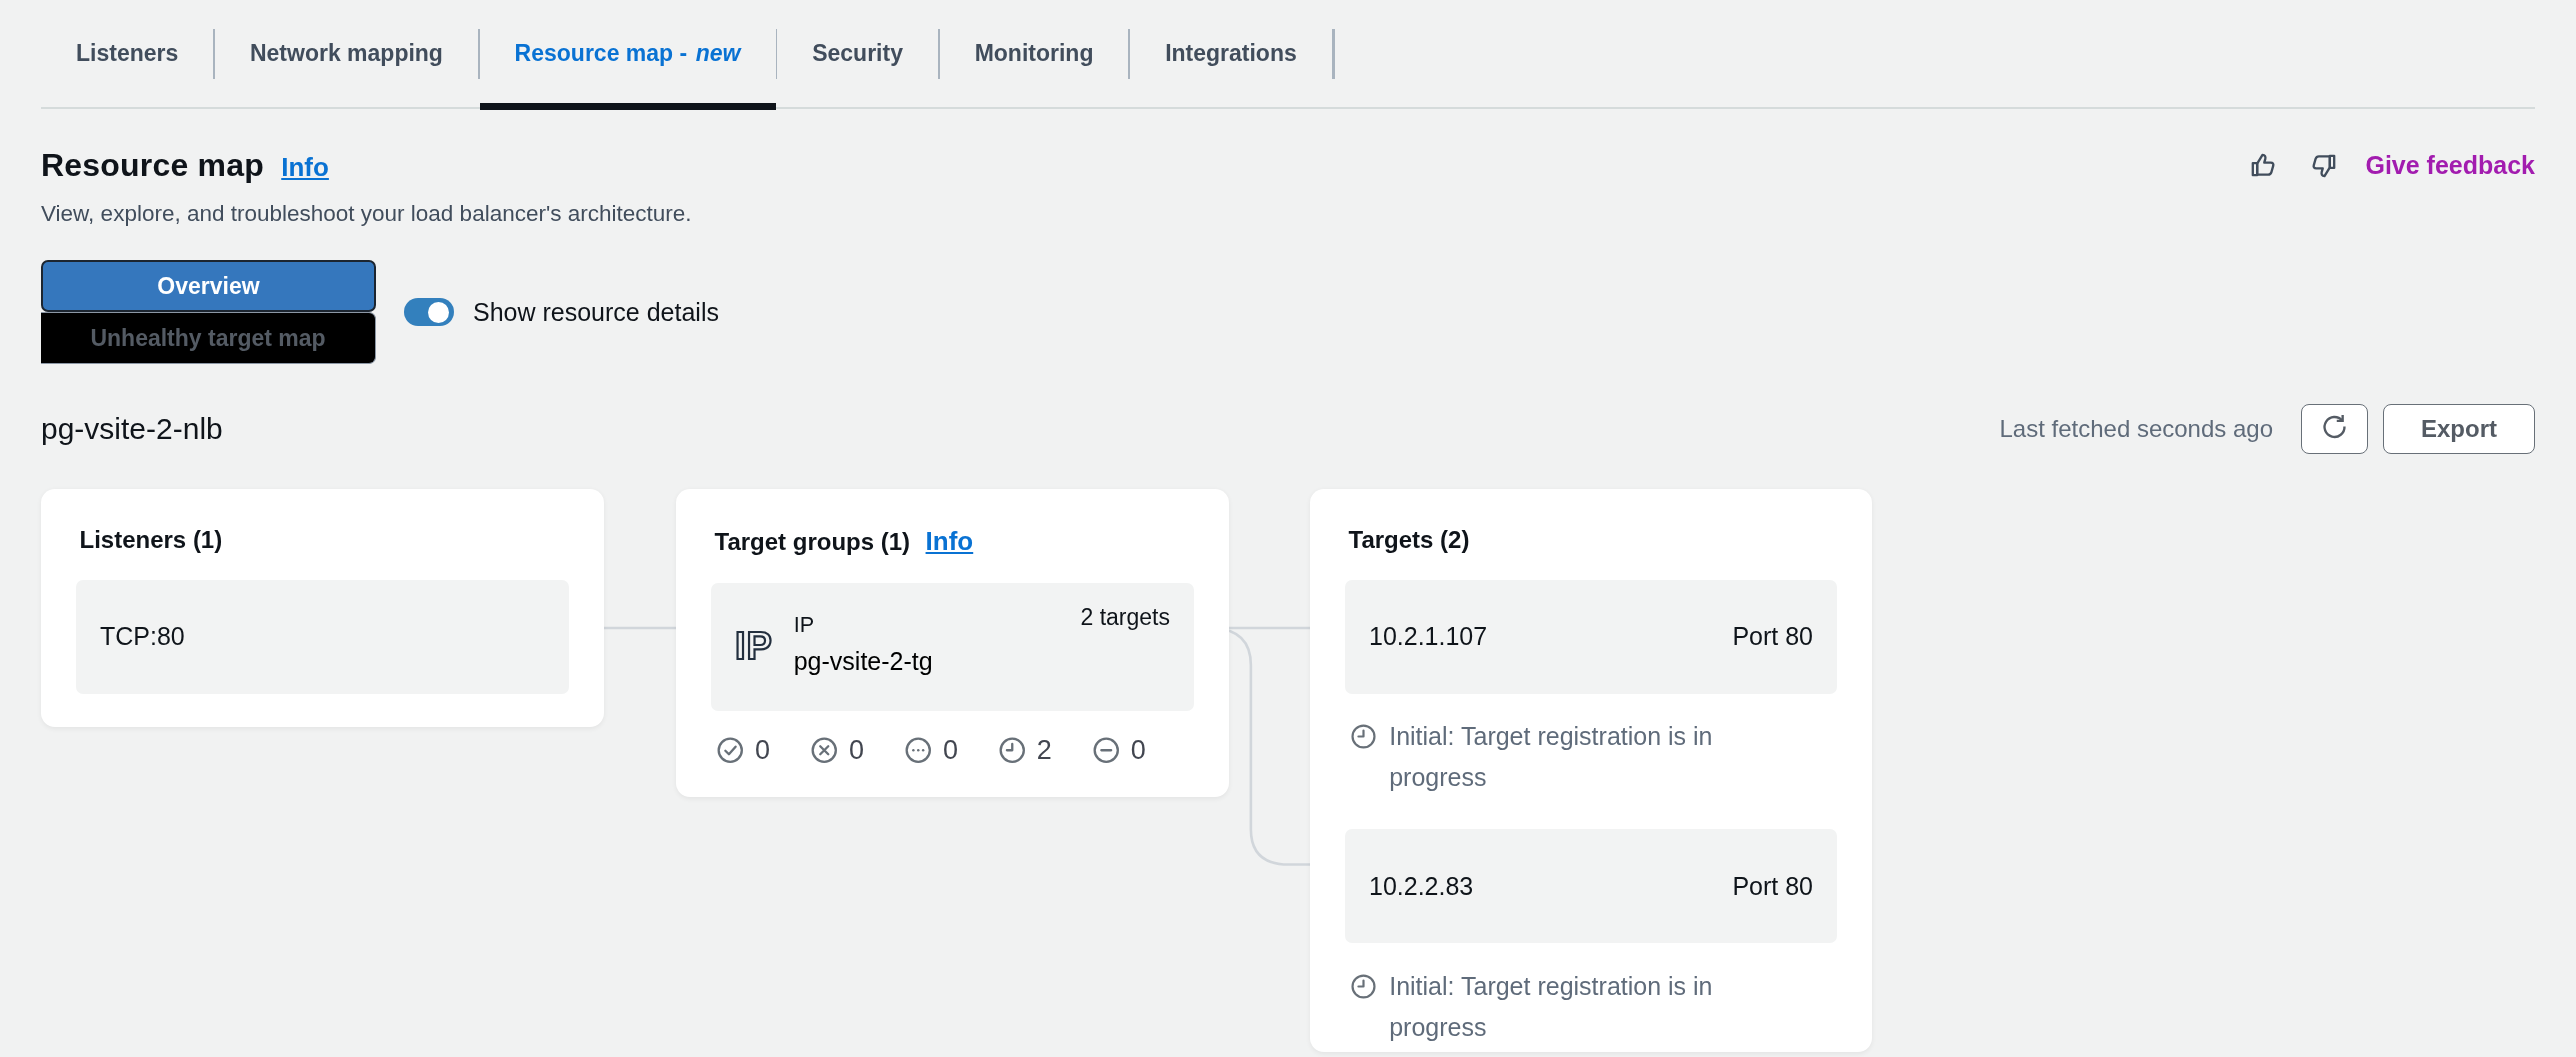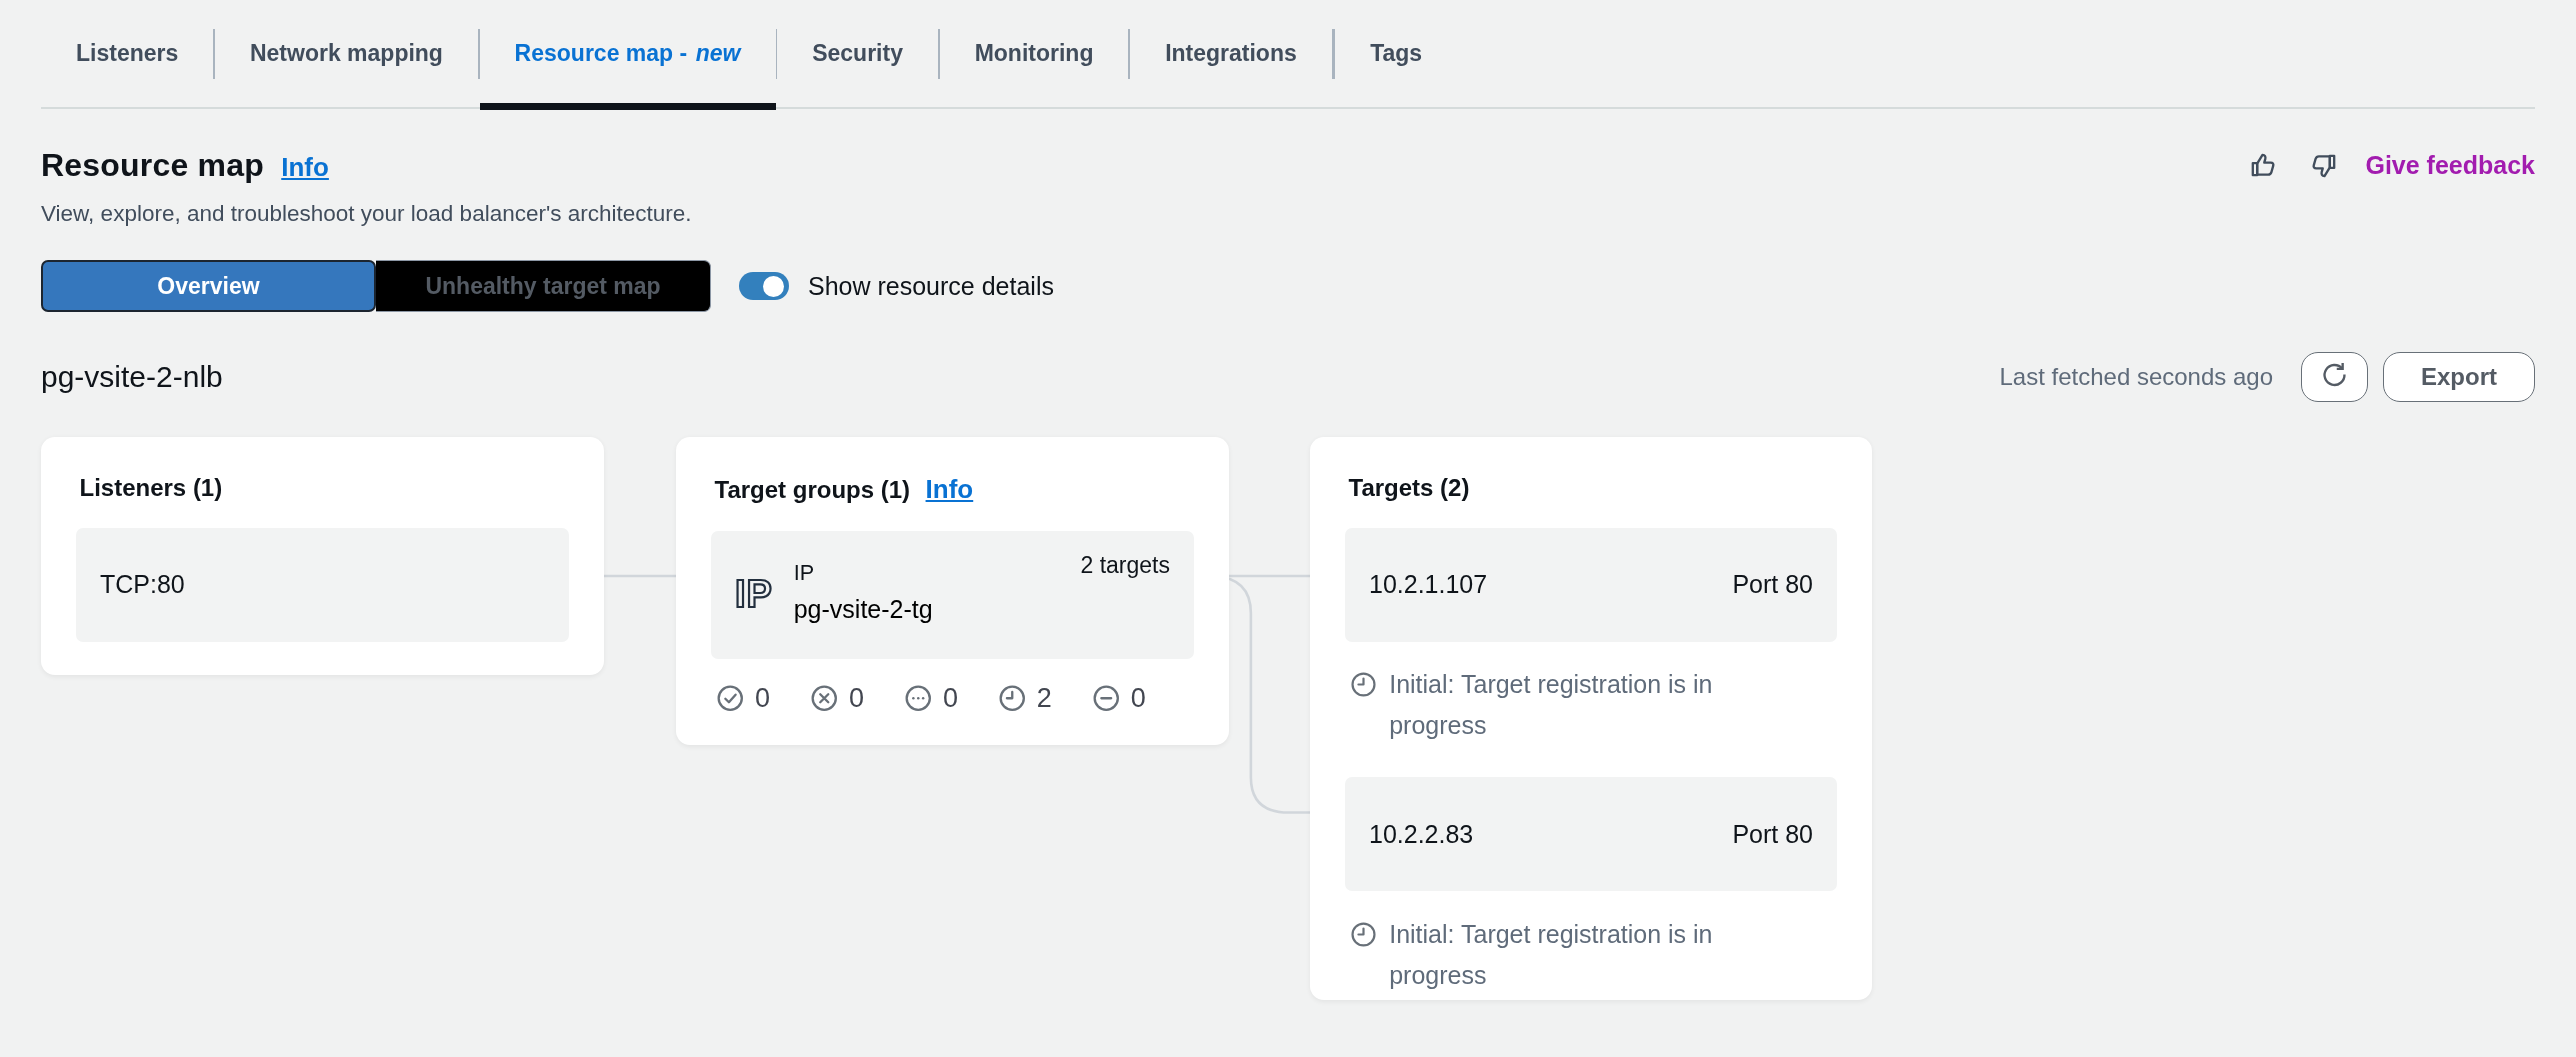--- a/index.html
+++ b/index.html
@@ -39,21 +39,21 @@
   .info-link { font-size: 26px; font-weight: 700; color: #0972d3; cursor: pointer; text-decoration: underline; }
   .feedback-wrap { display: flex; align-items: center; gap: 31px; color: #a21caf; }
   .feedback-wrap svg { display: block; }
   .feedback-label { font-size: 25px; font-weight: 700; margin-left: -5.2px; }
   .icon-btn { cursor: pointer; }
 
   .page-desc { margin: 17.3px 41px 0 41px; font-size: 22.5px; color: #414d5c; }
 
   
   .controls-row { margin: 33px 41px 0 41px; display: flex; align-items: center; }
-  .segmented { display: flex; }
+  .segmented { display: flex; flex-direction: column; }
   .seg-btn {
     width: 335px; height: 52px;
     display: flex; align-items: center; justify-content: center;
     font-size: 23px; font-weight: 700; cursor: pointer;
   }
   .seg-btn.selected {
     background: #3577bd; color: #ffffff;
     border: 2.6px solid #1c2530; border-radius: 7px;
   }
   .seg-btn.unselected {
@@ -73,21 +73,21 @@
 
   
   .toolbar-row {
     margin: 40px 41px 0 41px;
     display: flex; align-items: center; justify-content: space-between;
   }
   .resource-name { font-size: 30px; font-weight: 500; color: #0f141a; }
   .toolbar-right { display: flex; align-items: center; gap: 15.5px; justify-content: center; }
   .last-fetched { font-size: 24px; color: #5f6b7a; margin-right: 12px; }
   .btn {
-    background: #ffffff; border: 1.7px solid #687078; border-radius: 17px;
+    background: #ffffff; border: 1.7px solid #687078; border-radius: 8px;
     color: #545b64; font-weight: 700; font-size: 24px;
     height: 50px; display: flex; align-items: center; justify-content: center;
     cursor: pointer;
   }
   .btn.icon-only { width: 67px; }
   .btn.text { width: 152px; }
 
   
   .canvas { position: relative; margin-top: 35px; height: 613px; }
   .connectors { position: absolute; left: 0; top: 0; pointer-events: none; }
@@ -163,23 +163,20 @@
     <div class="tab-divider"></div>
     <div class="tab">
         <span>Monitoring</span>
       </div>
     <div class="tab-divider"></div>
     <div class="tab">
         <span>Integrations</span>
       </div>
     <div class="tab-divider"></div>
     <div class="tab-divider"></div>
-    <div class="tab">
-        <span>Tags</span>
-      </div>
   </div>
 </div>
 
 <div class="header-row">
   <div class="title-wrap">
     <span class="page-title">Resource map</span>
     <span class="info-link">Info</span>
   </div>
   <div class="feedback-wrap">
     <span class="icon-btn">

